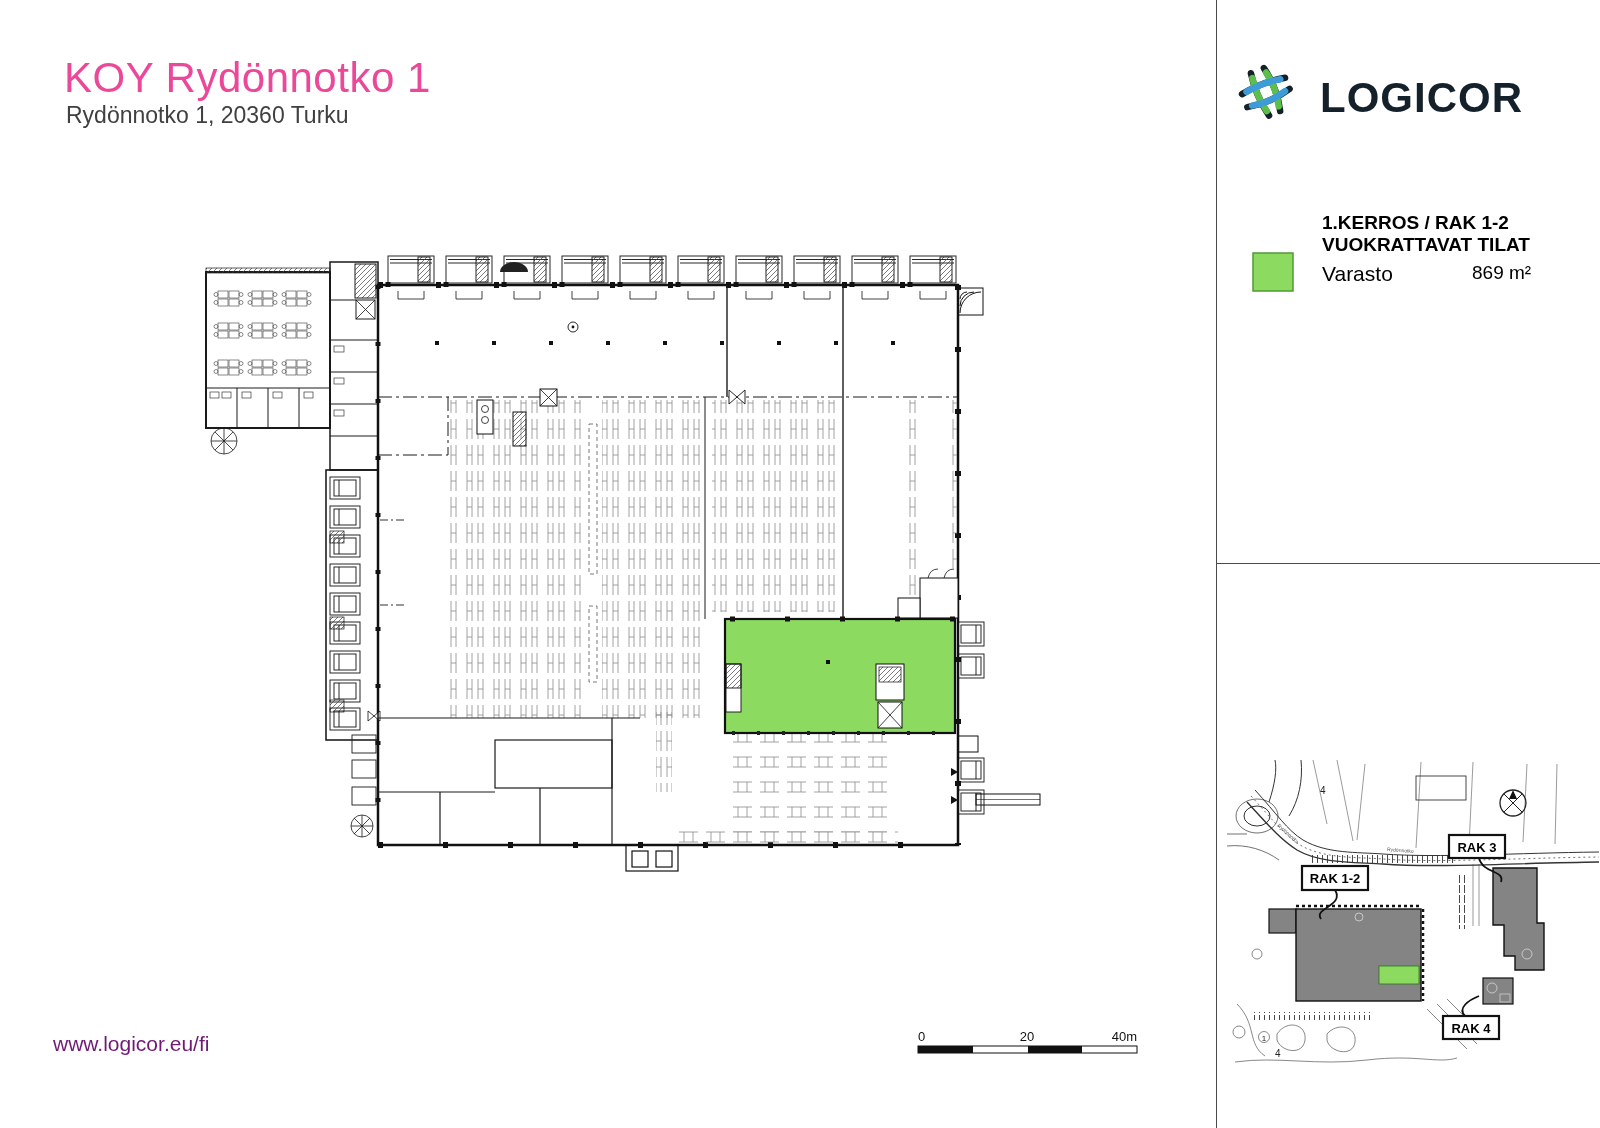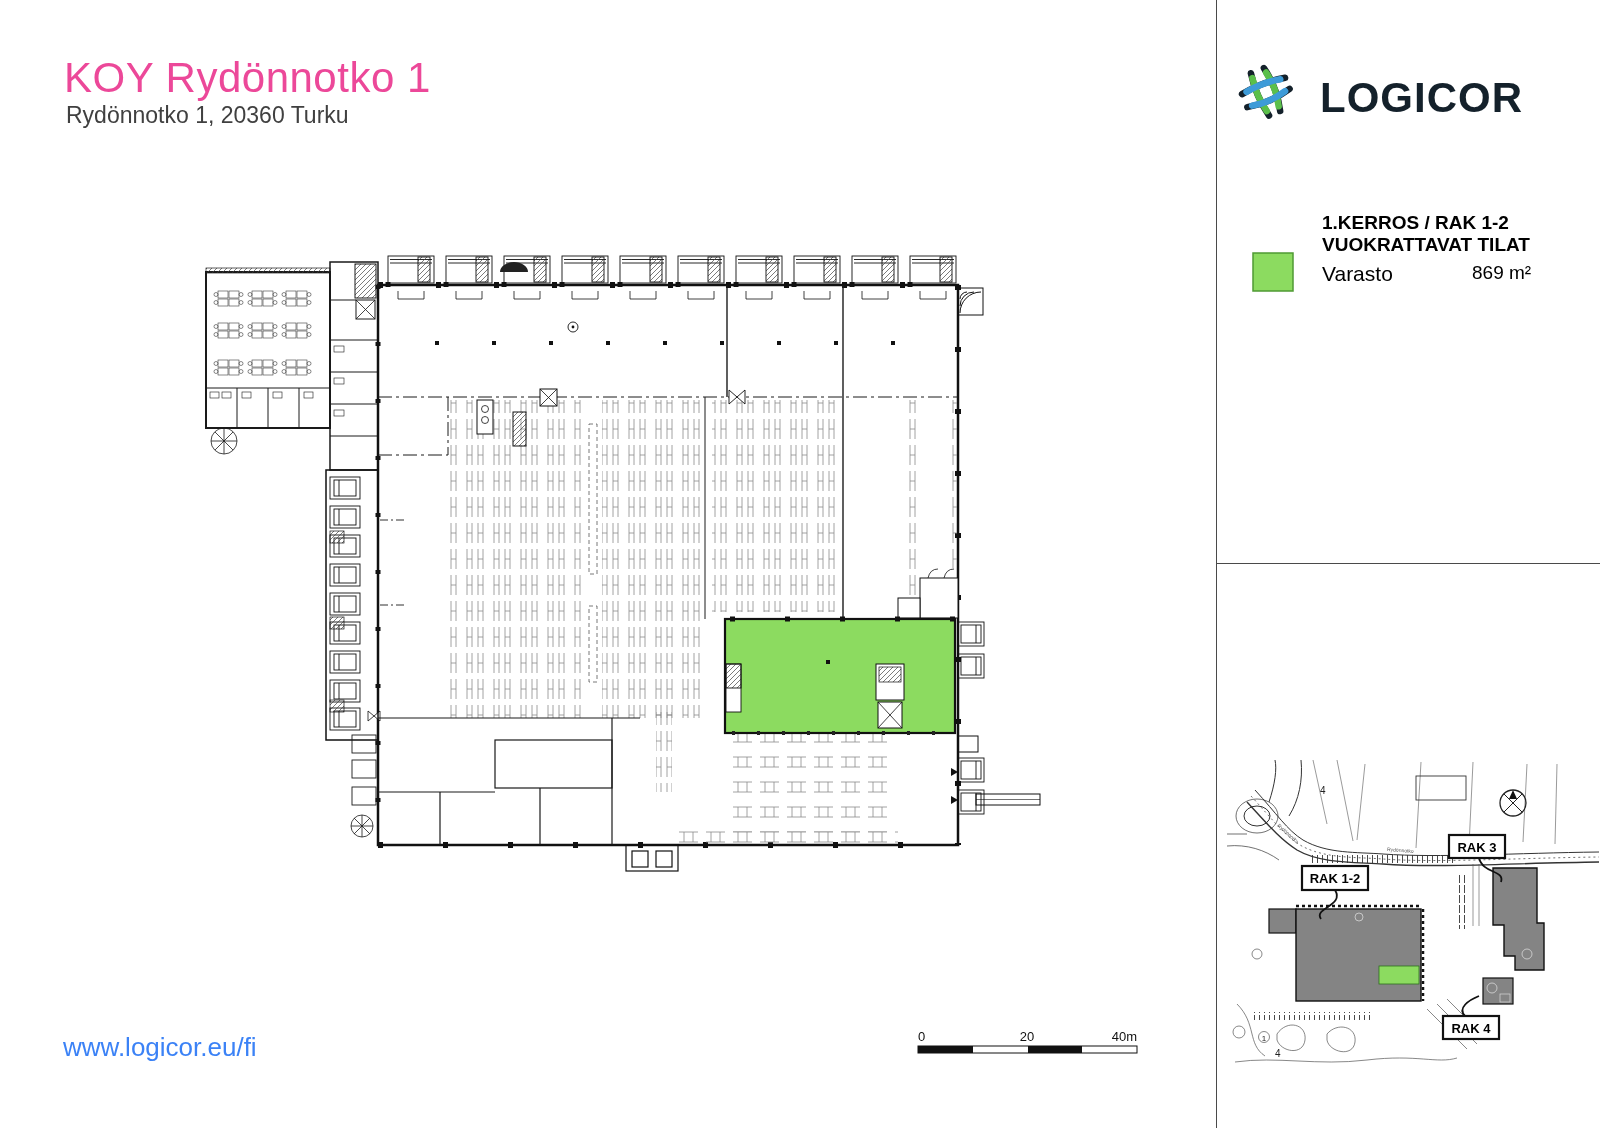--- a/index.html
+++ b/index.html
@@ -1,21 +1,21 @@
 <!DOCTYPE html>
 <html><head>
 <meta charset="utf-8">
 <style>
   html,body{margin:0;padding:0;background:#fff;}
   body{width:1600px;height:1128px;position:relative;overflow:hidden;
        font-family:"Liberation Sans",sans-serif;color:#111;}
   .abs{position:absolute;}
   #title{left:64px;top:54px;font-size:42px;font-weight:400;letter-spacing:0.5px;color:#ec4899;}
   #subtitle{left:66px;top:102px;font-size:23px;font-weight:400;color:#404040;}
-  #website{left:63px;top:1032px;font-size:26px;color:#3b82f6;}
+  #website{left:53px;top:1032px;font-size:21px;color:#701a75;}
   #vdivider{left:1216px;top:0;width:1px;height:1128px;background:#4a4a4a;}
   #hdivider{left:1217px;top:563px;width:383px;height:1px;background:#4a4a4a;}
   #wordmark{left:1320px;top:74px;font-size:42px;font-weight:700;letter-spacing:1px;color:#14212b;}
   #legend-heading{left:1322px;top:212px;font-size:19px;font-weight:700;line-height:22px;color:#000;}
   #legend-heading span{display:block;}
   .legend-label{left:1322px;top:262px;font-size:21px;color:#000;}
   .legend-area{left:1458px;top:262px;font-size:19px;color:#000;margin-left:14px;}
   svg text{font-family:"Liberation Sans",sans-serif;}
 </style>
 </head>

